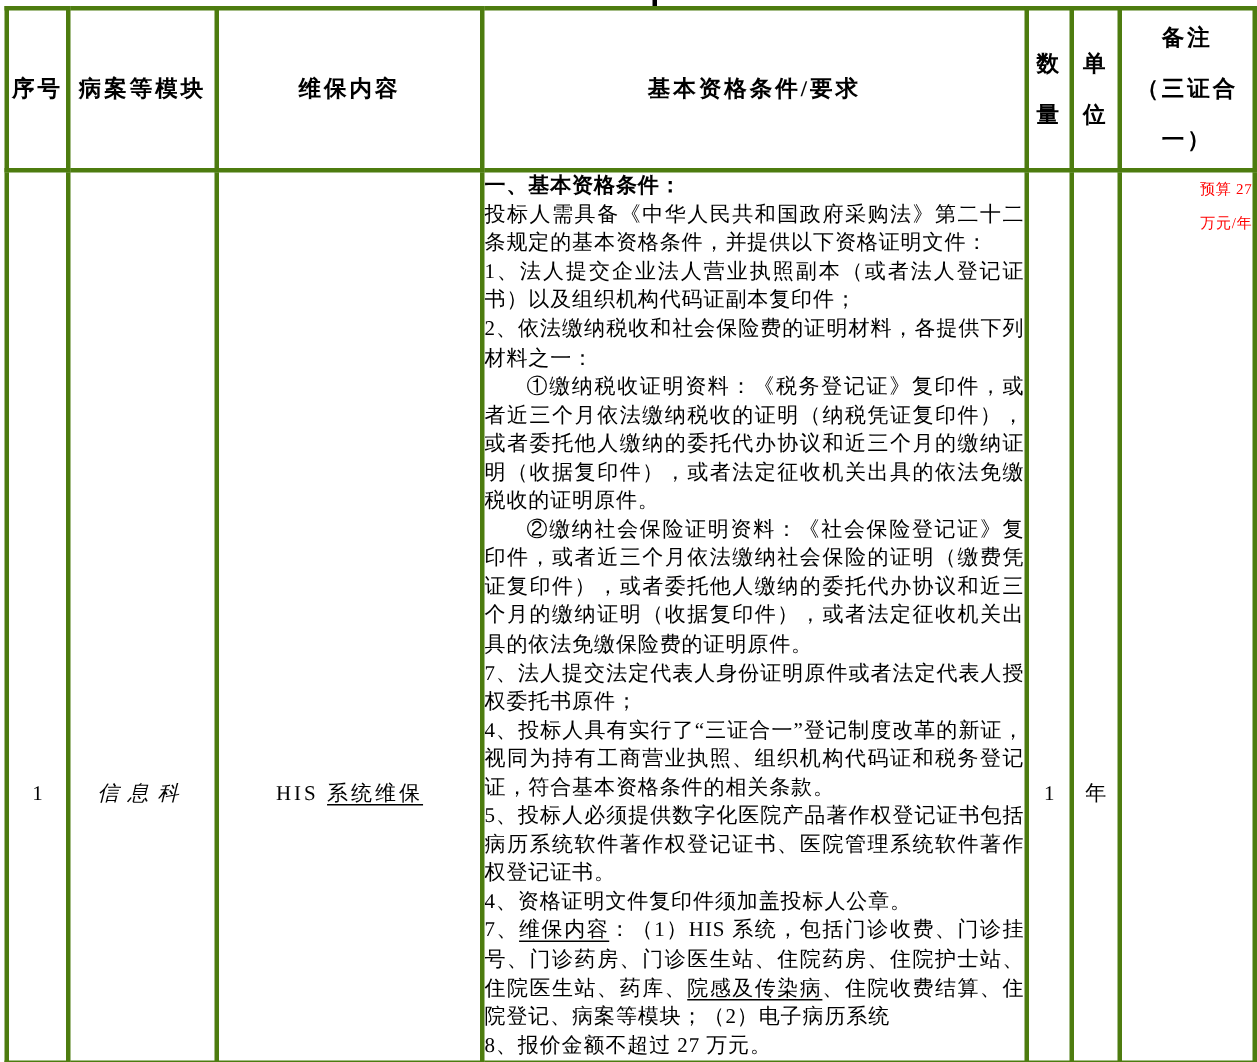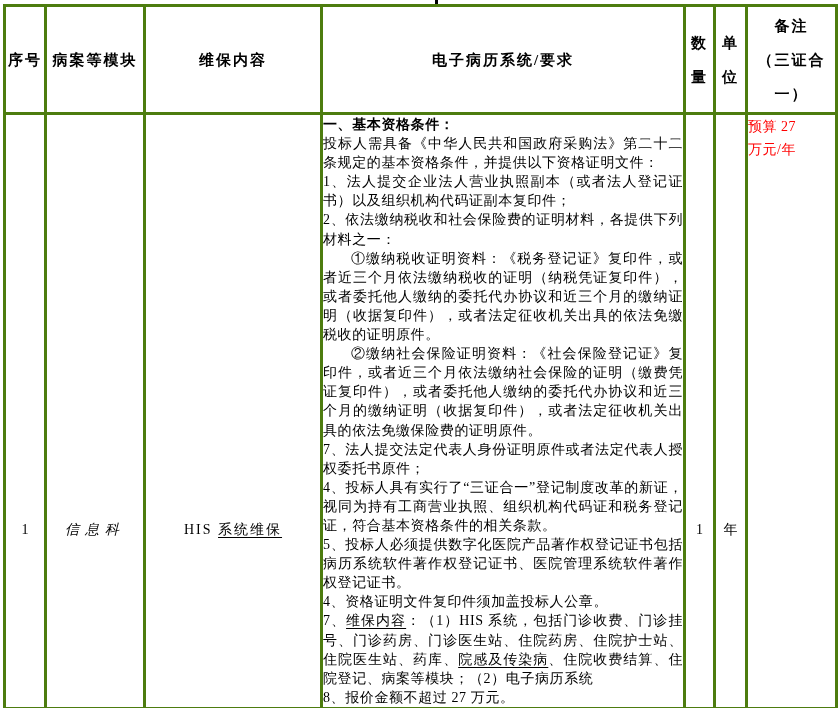--- a/index.html
+++ b/index.html
@@ -22,21 +22,21 @@
     line-height:34px; letter-spacing:2px;
   }
   tr.body { height:592px; }
 
   td.side { vertical-align:top; text-align:center; font-size:14px; line-height:19px; }
   td.side.single { padding-top:405px; }
   td.dept { letter-spacing:6px;font-style:italic; }
   td.product { letter-spacing:2px; }
   td.remark {
     padding-top:388px; color:#ff0000; line-height:23px; letter-spacing:0.5px;
-    font-size:14px; text-align:left; vertical-align:top;
+    font-size:10px; text-align:right; vertical-align:top;
   }
 
   td.tech {
     vertical-align:top; font-size:14px; line-height:19.1px;
     padding:3px 5px 0 5px; letter-spacing:0.6px;
     text-align:justify;
   }
   td.tech p { margin:0; }
   td.tech p.bold { font-weight:bold; }
   td.tech p.indent { text-indent:2em; }
@@ -65,21 +65,21 @@
       <col style="width:30px">
       <col style="width:32px">
       <col style="width:90px">
     </colgroup>
 
     <tbody>
         <tr class="hdr">
       <th>序号</th>
       <th>病案等模块</th>
       <th>维保内容</th>
-      <th>电子病历系统/要求</th>
+      <th>基本资格条件/要求</th>
       <th>数量</th>
       <th>单位</th>
       <th>
         <div>备注</div>
         <div>（三证合一）</div>
       </th>
     </tr>
 
     <tr class="body">
       <td class="side single">1</td>

